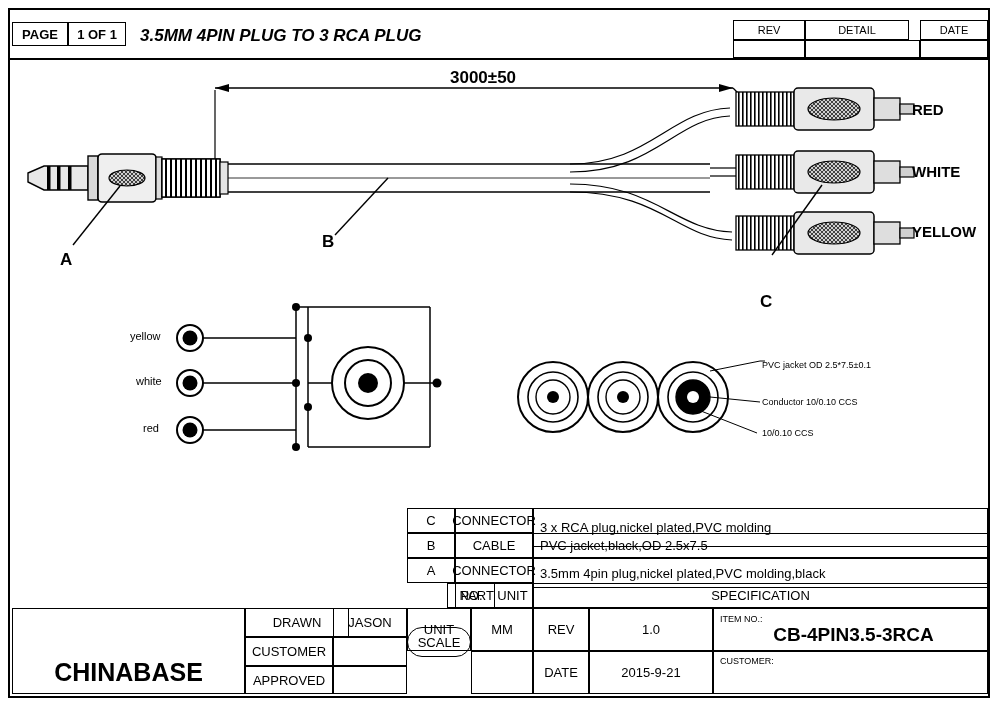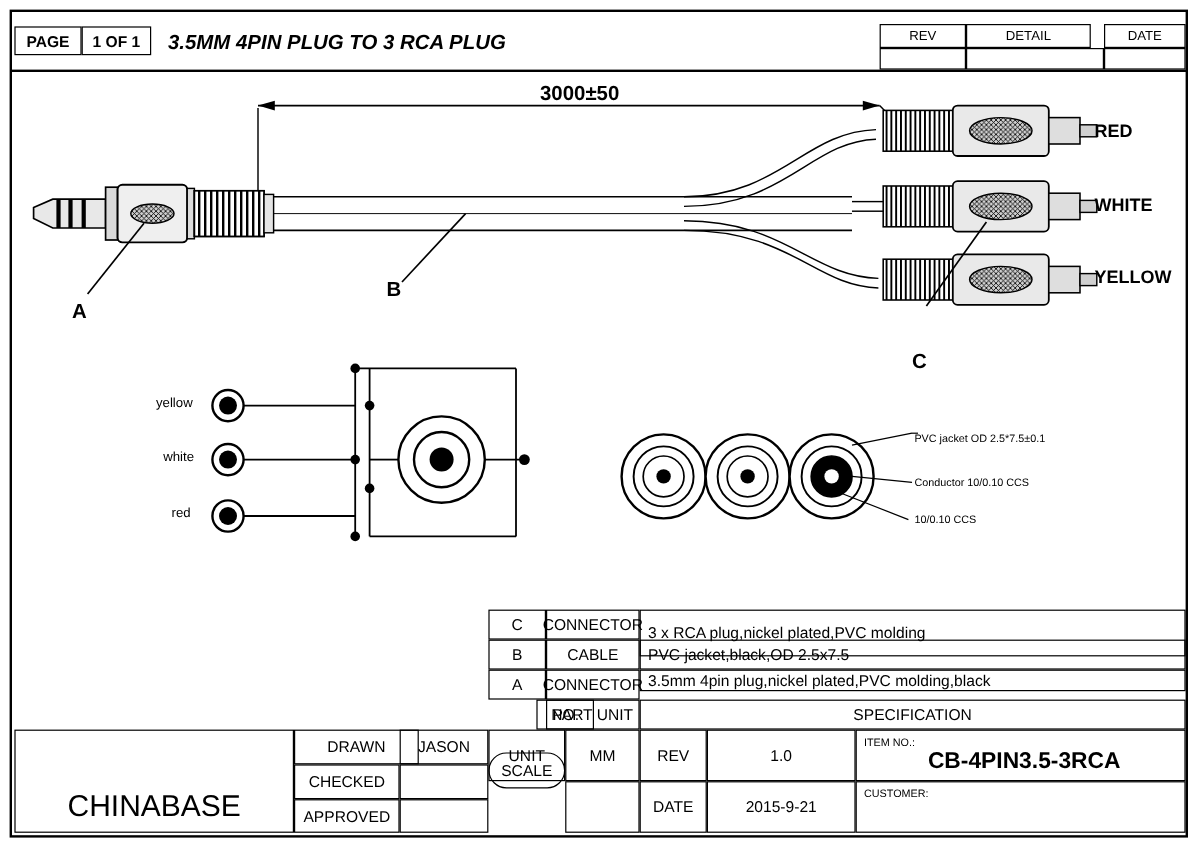--- a/index.html
+++ b/index.html
@@ -229,46 +229,46 @@
   <div class="bx l" style="left:533px;top:533px;width:455px;height:25px;">
     <span class="md">PVC jacket,black,OD 2.5x7.5</span>
   </div>
 
   <div class="bx" style="left:407px;top:558px;width:48px;height:25px;">
     <span class="md">A</span>
   </div>
   <div class="bx" style="left:455px;top:558px;width:78px;height:25px;">
     <span class="md">CONNECTOR</span>
   </div>
-  <div class="bx l" style="left:533px;top:558px;width:455px;height:18px;">
+  <div class="bx l" style="left:533px;top:558px;width:455px;height:30px;">
     <span class="md">3.5mm 4pin plug,nickel plated,PVC molding,black</span>
   </div>
 
   <div class="bx" style="left:407px;top:583px;width:48px;height:25px;margin-left:40px;">
     <span class="md">NO.</span>
   </div>
   <div class="bx" style="left:455px;top:583px;width:78px;height:25px;">
     <span class="md">PART UNIT</span>
   </div>
   <div class="bx" style="left:533px;top:583px;width:455px;height:25px;">
     <span class="md">SPECIFICATION</span>
   </div>
 
   <div class="bx" style="left:12px;top:608px;width:233px;height:86px;">
-    <span style="font-size:25px;font-weight:normal;margin-top:43px;">CHINABASE</span>
+    <span style="font-size:25px;font-weight:bold;margin-top:43px;">CHINABASE</span>
   </div>
 
   <div class="bx" style="left:245px;top:608px;width:104px;height:29px;">
     <span class="md">DRAWN</span>
   </div>
   <div class="bx" style="left:333px;top:608px;width:74px;height:29px;">
     <span class="md">JASON</span>
   </div>
   <div class="bx" style="left:245px;top:637px;width:88px;height:29px;">
-    <span class="md">CHECKED</span>
+    <span class="md">CUSTOMER</span>
   </div>
   <div class="bx" style="left:333px;top:637px;width:74px;height:29px;">
     <span class="md"></span>
   </div>
   <div class="bx" style="left:245px;top:666px;width:88px;height:28px;">
     <span class="md">APPROVED</span>
   </div>
   <div class="bx" style="left:333px;top:666px;width:74px;height:28px;">
     <span class="md"></span>
   </div>

